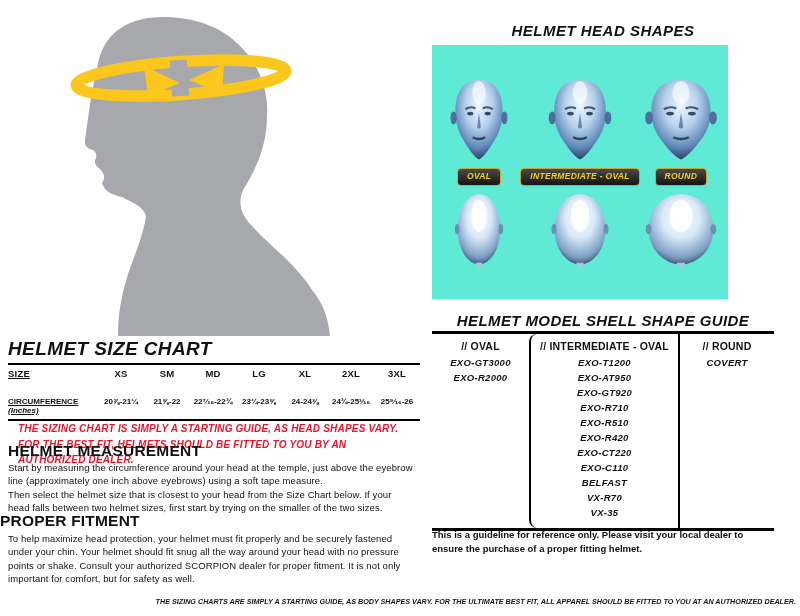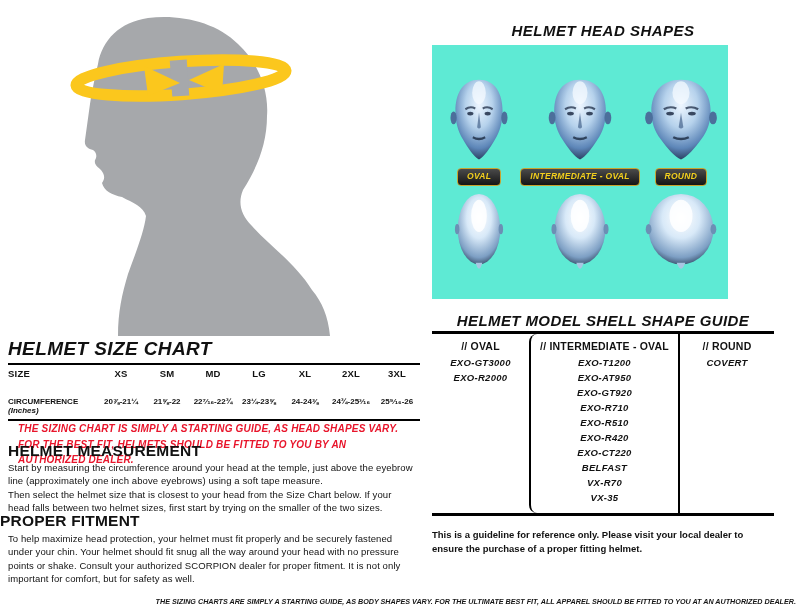--- a/index.html
+++ b/index.html
@@ -8,21 +8,21 @@
   .abs { position:absolute; }
 
   
   .silhouette-wrap { left:40px; top:6px; width:332px; height:330px; }
 
   .sc-title { left:8px; top:338px; width:412px; font-size:19px; font-weight:bold; font-style:italic;
               letter-spacing:.4px; border-bottom:2.5px solid #000; padding-bottom:3px; }
   .sc-table { left:8px; top:365px; width:412px; border-bottom:2.5px solid #000; padding-bottom:4px; }
   .sc-row { display:flex; align-items:flex-start; }
   .sc-head { font-size:9.5px; font-weight:bold; letter-spacing:.2px; margin-top:3px; }
-  .sc-col0 { width:90px; text-align:left; }
+  .sc-col0 { width:90px; text-align:left;text-decoration:underline; }
   .sc-col  { width:46px; text-align:center; }
   .sc-val  { font-size:8px; font-weight:bold; margin-top:18px; white-space:nowrap; }
   .sc-units { font-size:8px; font-weight:bold; font-style:italic; }
 
   .warning { left:18px; top:421px; width:388px; text-align:left; color:#E8152B;
              font-size:10px; font-weight:bold; font-style:italic; line-height:1.55; letter-spacing:.2px; }
 
   .sec-title { font-size:15.5px; font-weight:bold; letter-spacing:.2px; }
   .sec-body  { font-size:9.5px; line-height:1.42; letter-spacing:.1px; }
   .measure-title { left:8px; top:442px; }
@@ -223,20 +223,21 @@
   </div>
   <div class="ssg-col ssg-c2">
     <div class="ssg-header">// INTERMEDIATE - OVAL</div>
     <div class="ssg-model">EXO-T1200</div>
     <div class="ssg-model">EXO-AT950</div>
     <div class="ssg-model">EXO-GT920</div>
     <div class="ssg-model">EXO-R710</div>
     <div class="ssg-model">EXO-R510</div>
     <div class="ssg-model">EXO-R420</div>
     <div class="ssg-model">EXO-CT220</div>
+    <div class="ssg-model">EXO-C110</div>
     <div class="ssg-model">BELFAST</div>
     <div class="ssg-model">VX-R70</div>
     <div class="ssg-model">VX-35</div>
   </div>
   <div class="ssg-col ssg-c3">
     <div class="ssg-header">// ROUND</div>
     <div class="ssg-model">COVERT</div>
   </div>
 </div>
 

